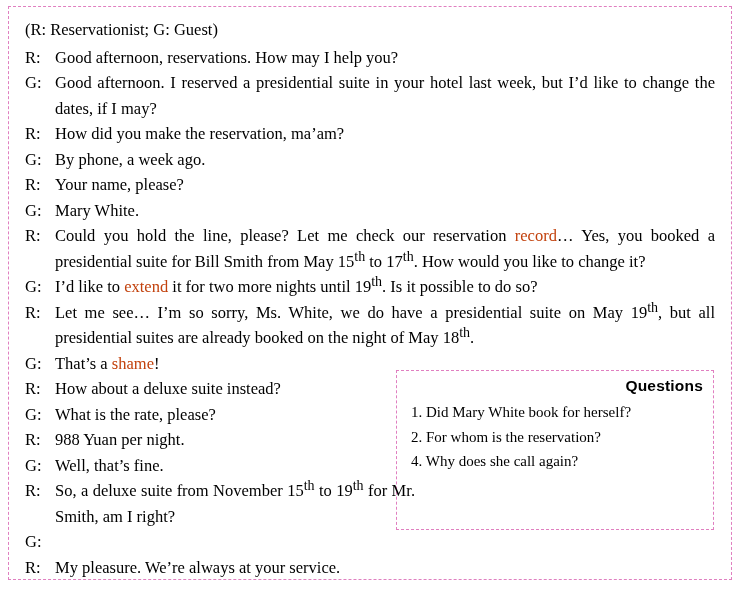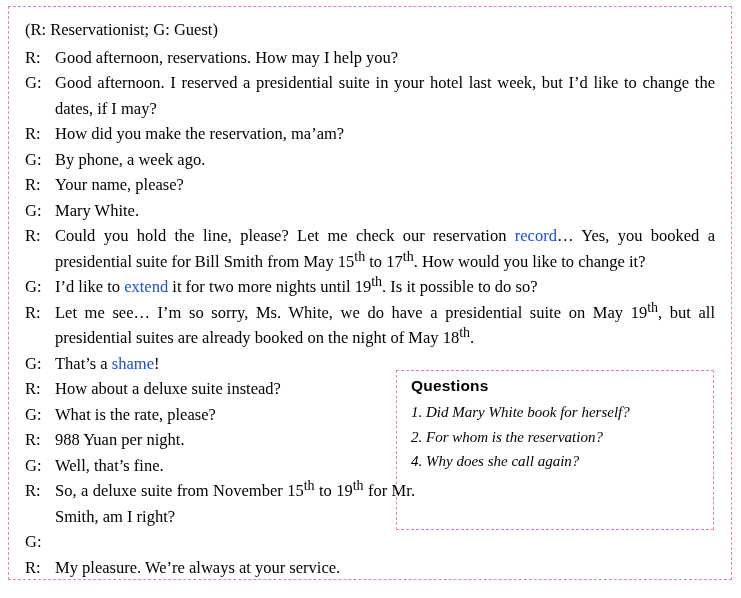--- a/index.html
+++ b/index.html
@@ -55,48 +55,47 @@
     font-size: 16.5px;
     line-height: 25.5px;
     text-align: justify;
     text-justify: inter-word;
     margin-left: 8px;
   }
   .narrow {
     max-width: 360px;
   }
   .kw {
-    color: #1d4ed8;
+    color: #c2410c;
   }
   sup {
     font-size: 14px;
     vertical-align: super;
     line-height: 0;
   }
   .questions-box {
     position: absolute;
     left: 396px;
     top: 370px;
     width: 318px;
     height: 160px;
     box-sizing: border-box;
     border: 1.2px dashed #e07fc0;
     background: #ffffff;
     padding: 6px 10px 8px 14px;
   }
   .questions-title {
-    text-align: left;
+    text-align: right;
     font-family: "Liberation Sans", sans-serif;
     font-weight: bold;
     font-size: 15.5px;
     letter-spacing: 0.2px;
     margin: 0 0 5px 0;
   }
   .question-item {
-    font-style: italic;
     font-size: 15px;
     line-height: 24.5px;
     white-space: nowrap;
   }
   .dialog-body {
     position: relative;
     z-index: 2;
   }
 </style>
 </head>

